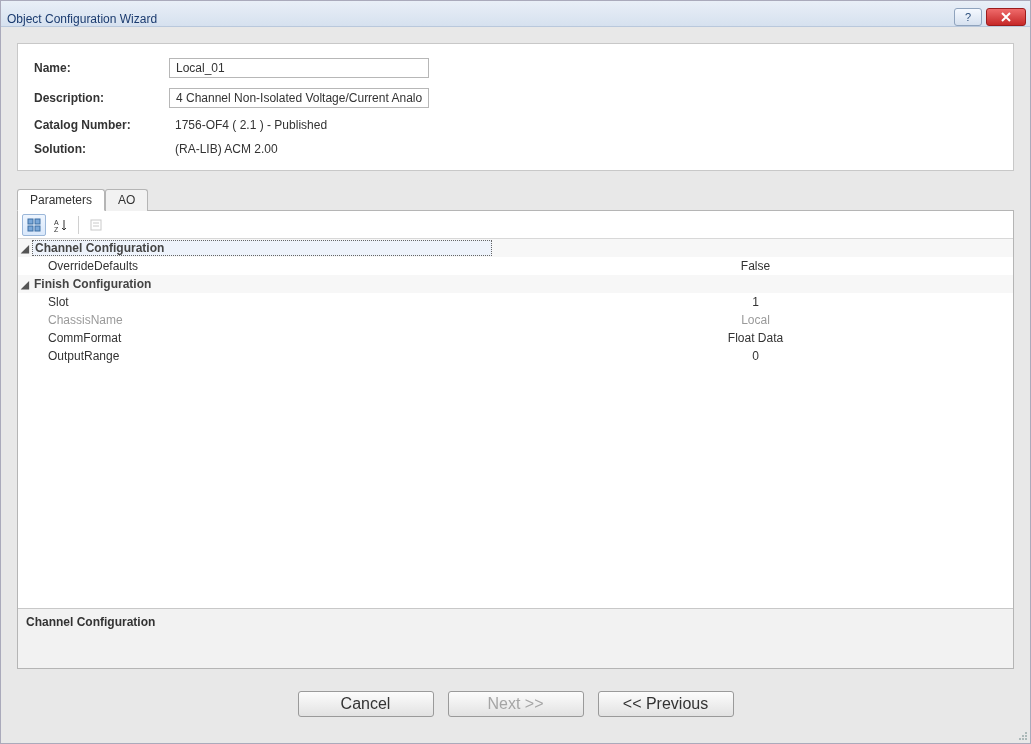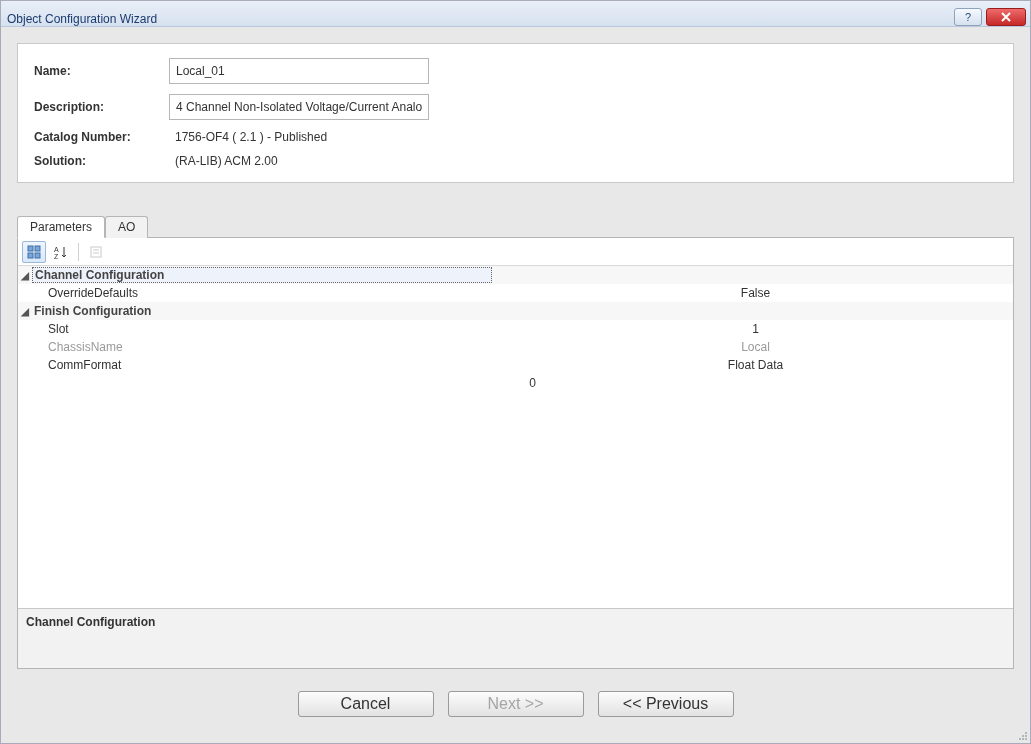--- a/index.html
+++ b/index.html
@@ -67,29 +67,29 @@
 .info-label {
   width: 135px;
   font-weight: bold;
   color: #333;
 }
 .info-input {
   width: 260px;
   height: 20px;
   border: 1px solid #b7b7b7;
   background: #fff;
-  padding: 12px 6px;
+  padding: 6px 6px;
   font-size: 12px;
   font-family: inherit;
   color: #333;
 }
 .info-static { color: #333; margin-left: 6px; }
 
 .tabs-region {
-  margin-top: 33px;
+  margin-top: 18px;
   flex: 1;
   display: flex;
   flex-direction: column;
 }
 .tabstrip {
   display: flex;
   gap: 0;
   position: relative;
   z-index: 2;
   margin-bottom: -1px;
@@ -321,20 +321,21 @@
             </div>
             <div class="grid-row">
               <span class="indent-blank"></span>
               <span class="indent-blank"></span>
               <span class="grid-name" style="width: 446px;">CommFormat</span>
               <span class="grid-value">Float Data</span>
             </div>
             <div class="grid-row">
               <span class="indent-blank"></span>
               <span class="indent-blank"></span>
+              <span class="grid-name" style="width: 446px;">OutputRange</span>
               <span class="grid-value">0</span>
             </div>
           </div>
 
         <div class="description-pane">
           <span>Channel Configuration</span>
         </div>
 
       </div>
     </div>

